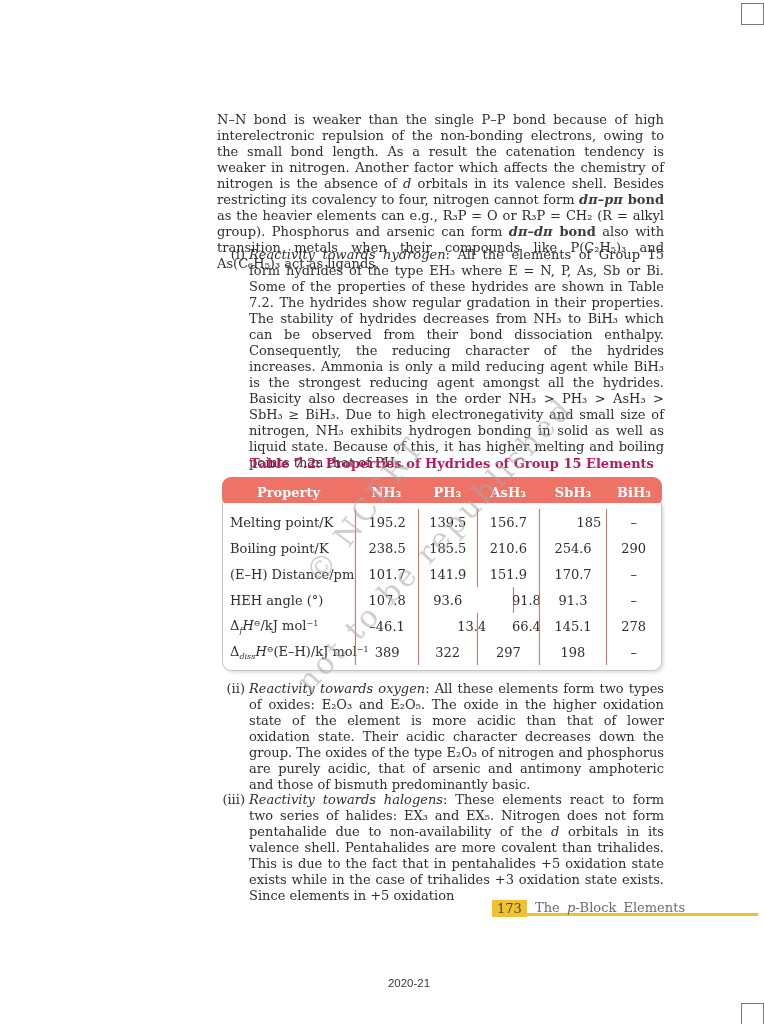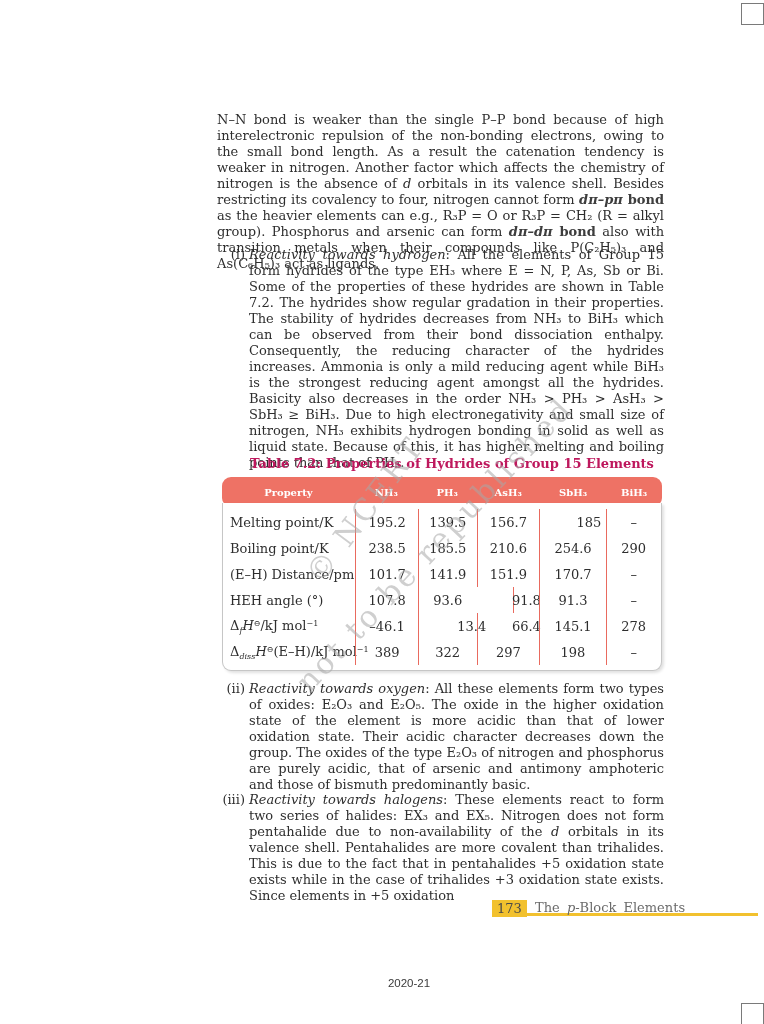--- a/index.html
+++ b/index.html
@@ -41,21 +41,21 @@
   .r-sup{font-size:0.62em;vertical-align:0.55em;}
 
   .tbl-caption{
     position:absolute;left:232px;top:456px;width:440px;
     text-align:center;font-weight:bold;font-size:13px;color:#be185d;
   }
   .htable{position:absolute;left:222px;top:477px;width:440px;}
   .t-grid{display:grid;grid-template-columns:30.2% 14.3% 13.4% 14.3% 15.2% 12.5%;}
   .t-head{
     height:30px;border-radius:9px;
-    color:#ffffff;font-weight:bold;font-size:10px;
+    color:#ffffff;font-weight:bold;font-size:13px;
     align-items:center;
   }
   .t-head .t-cell{text-align:center;}
   .t-body{
     border:1px solid #c6c6c6;border-top:none;
     border-radius:0 0 9px 9px;
     margin-top:-4px;padding:6px 0 5px 0;
     background:#fff;
     box-shadow:2px 2px 3px rgba(0,0,0,0.12);
   }

